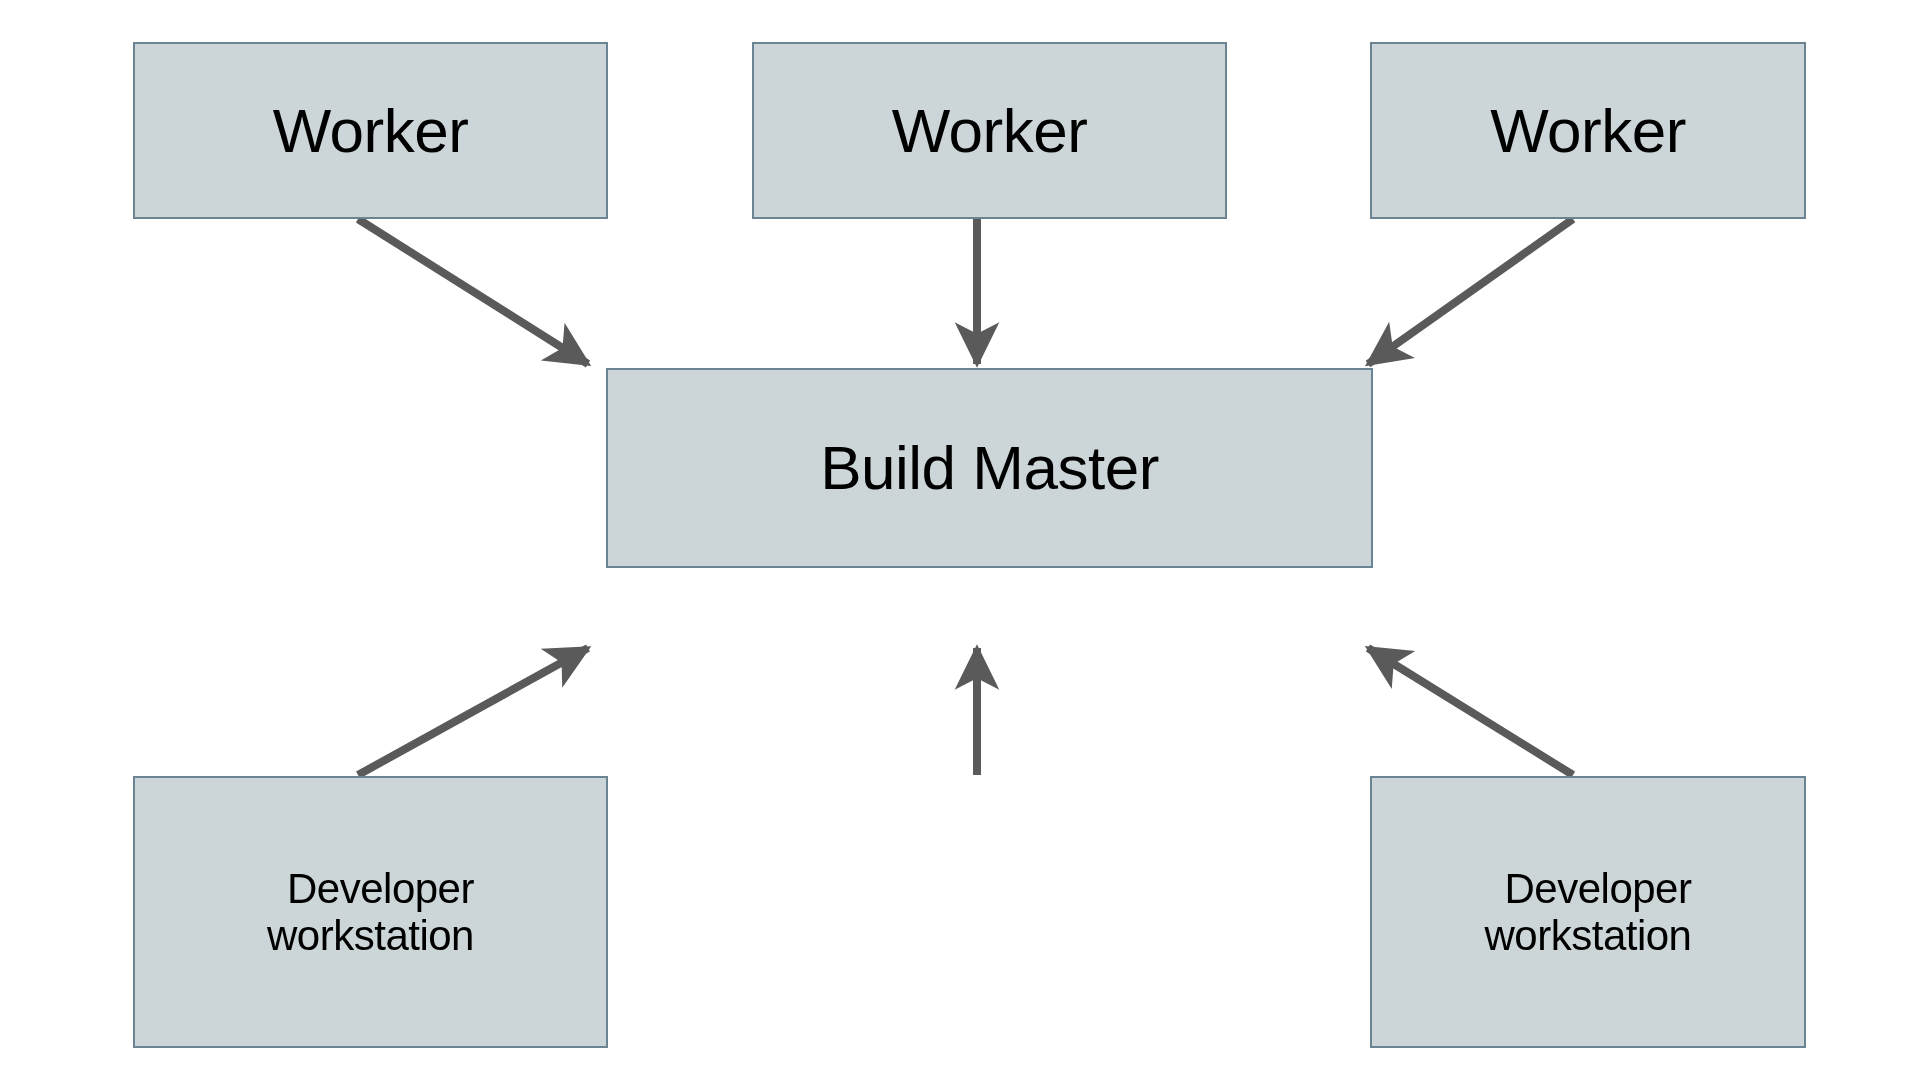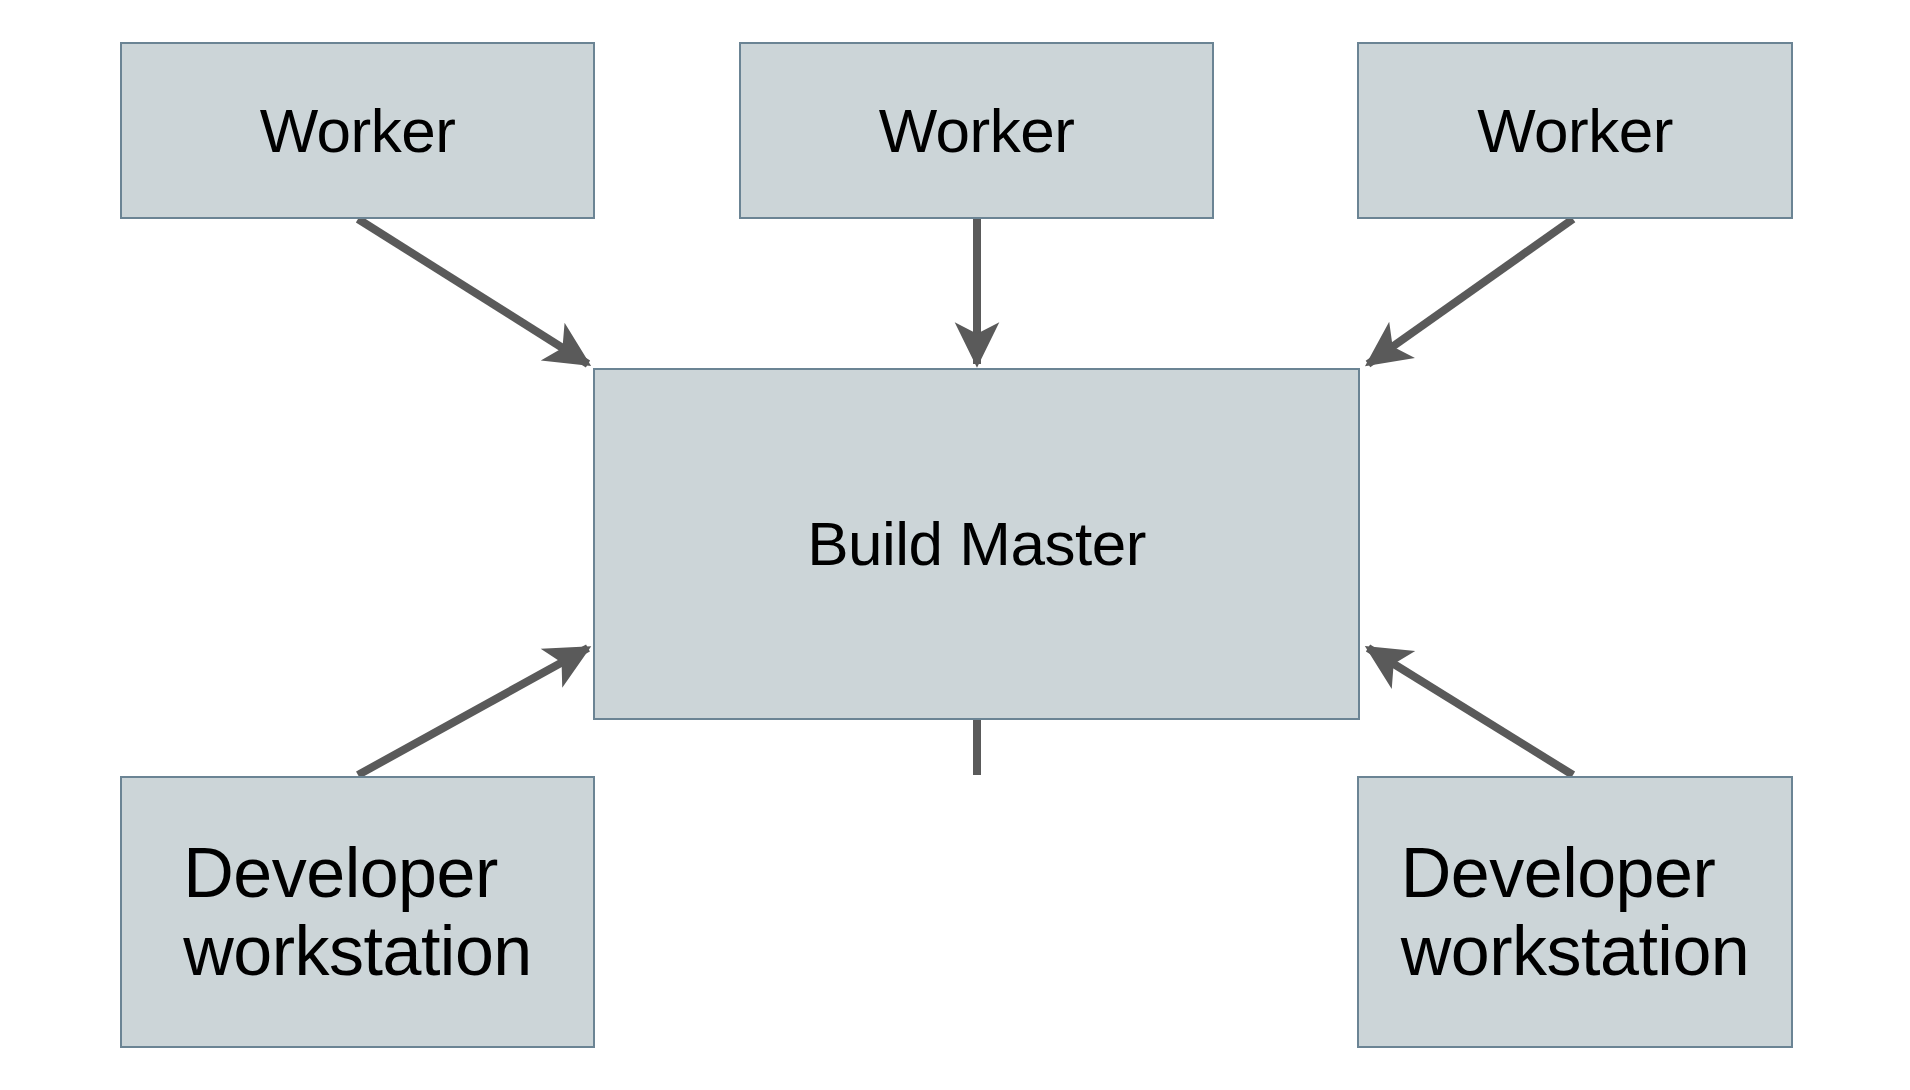--- a/index.html
+++ b/index.html
@@ -27,46 +27,47 @@
     pointer-events: none;
   }
   .node {
     position: absolute;
     box-sizing: border-box;
     background: #ccd5d8;
     border: 2px solid #6b8494;
     display: flex;
     align-items: center;
     justify-content: center;
-    text-align: left;
+    text-align: right;
     z-index: 2;
+    margin-left: 13px;
   }
   .node-label {
     color: #000000;
     font-family: "Liberation Sans", sans-serif;
     font-weight: 400;
     line-height: 1.12;
     letter-spacing: -0.5px;
     white-space: pre-line;
     padding: 0 10px;
   }
   .node-worker .node-label,
   .node-master .node-label,
   .node-ci .node-label {
     font-size: 62px;
   }
   .node-dev .node-label {
-    font-size: 70px;
+    font-size: 42px;
   }
 
   
   #node-worker-1 { left: 120px; top: 42px;  width: 475px; height: 177px; }
   #node-worker-2 { left: 739px; top: 42px;  width: 475px; height: 177px; }
   #node-worker-3 { left: 1357px; top: 42px; width: 436px; height: 177px; }
-  #node-build-master { left: 593px; top: 368px; width: 767px; height: 352px; }
+  #node-build-master { left: 593px; top: 368px; width: 767px; height: 200px; }
   #node-dev-left  { left: 120px;  top: 776px; width: 475px; height: 272px; }
   #node-ci-server { left: 739px;  top: 776px; width: 475px; height: 272px; }
   #node-dev-right { left: 1357px; top: 776px; width: 436px; height: 272px; }
 </style>
 </head>
 <body>
 
 <div id="diagram-canvas">
 
   <svg id="edges-layer" width="1910" height="1090" viewBox="0 0 1910 1090" xmlns="http://www.w3.org/2000/svg">

